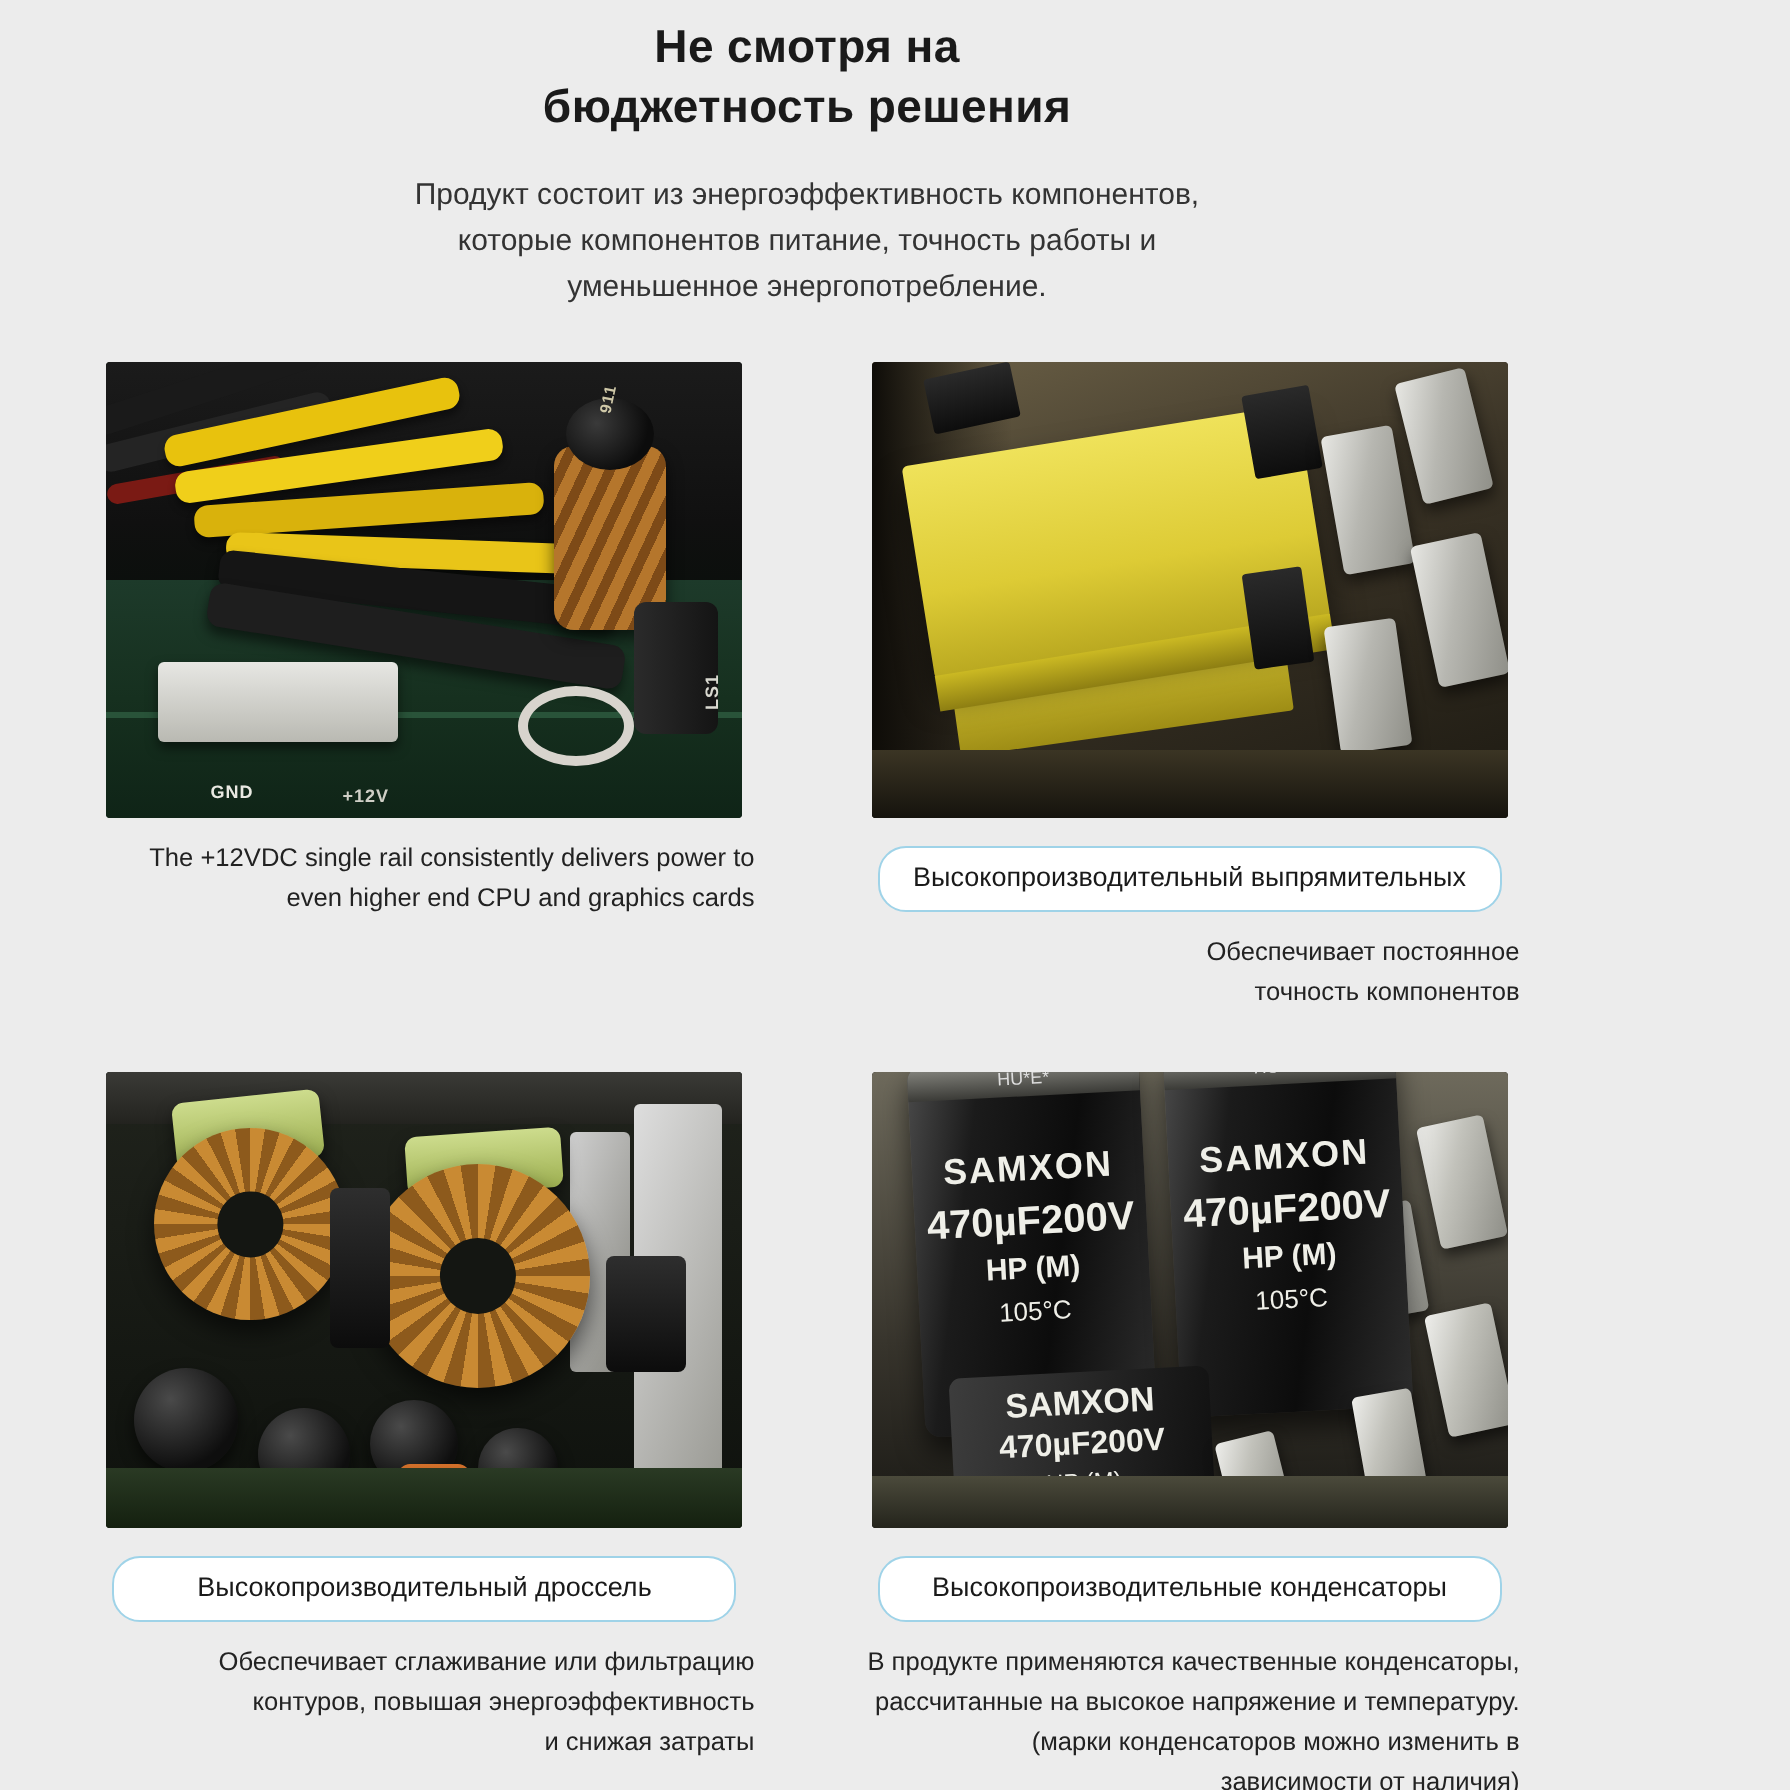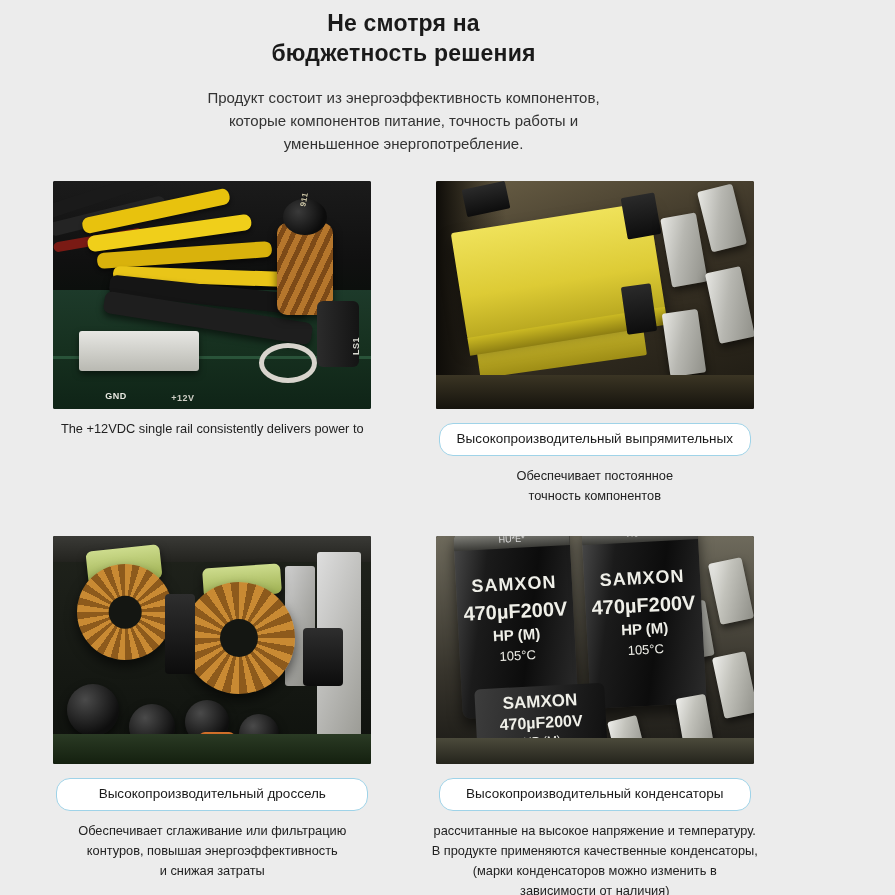--- a/index.html
+++ b/index.html
@@ -70,21 +70,21 @@
     background: #ffffff;
     text-align: center;
     font-size: 13.5px;
     color: #1a1a1a;
     padding: 7px 6px 8px;
     line-height: 16px;
   }
   .desc {
     margin-top: 10px;
     width: 330px;
-    text-align: center;
+    text-align: right;
     font-size: 12.8px;
     line-height: 20px;
     color: #222;
   }
 
   
   .p1 { background: #0d1410; }
   .p1 .board {
     position: absolute; left:0; bottom:0; width:100%; height:52%;
     background: linear-gradient(180deg,#1d3a2a 0%, #16301f 50%, #0f2417 100%);
@@ -337,20 +337,21 @@
           <div class="cap2"></div>
         <div class="conn"></div>
           <div class="ring"></div>
         <div class="lbl lbl-gnd">GND</div>
         <div class="lbl lbl-12v">+12V</div>
         <div class="lbl lbl-ls1">LS1</div>
         <div class="lbl lbl-911">911</div>
       </div>
       <div class="desc">
         <div>The +12VDC single rail consistently delivers power to</div>
+        <div>even higher end CPU and graphics cards</div>
       </div>
     </div>
 
     <div class="cell right">
       <div class="photo p2">
         <div class="bg"></div>
         <div class="dark"></div>
         <div class="blk blk3"></div>
         <div class="tband"></div>
         <div class="tblock"></div>
@@ -420,23 +421,23 @@
         <div class="capC">
           <div class="b1">SAMXON</div>
           <div class="b2">470µF200V</div>
           <div class="b3">HP (M)</div>
         </div>
         <div class="hsbar h3"></div>
           <div class="hsbar h4"></div>
           <div class="hsbar h5"></div>
         <div class="pcb"></div>
       </div>
-      <div class="caption">Высокопроизводительный конденсаторы</div>
+      <div class="caption">Высокопроизводительные конденсаторы</div>
       <div class="desc small">
+        <div>В продукте применяются качественные конденсаторы,</div>
         <div>рассчитанные на высокое напряжение и температуру.</div>
-        <div>В продукте применяются качественные конденсаторы,</div>
         <div>(марки конденсаторов можно изменить в</div>
         <div>зависимости от наличия)</div>
       </div>
     </div>
 
   </div>
 </div>
 
 </body></html>

